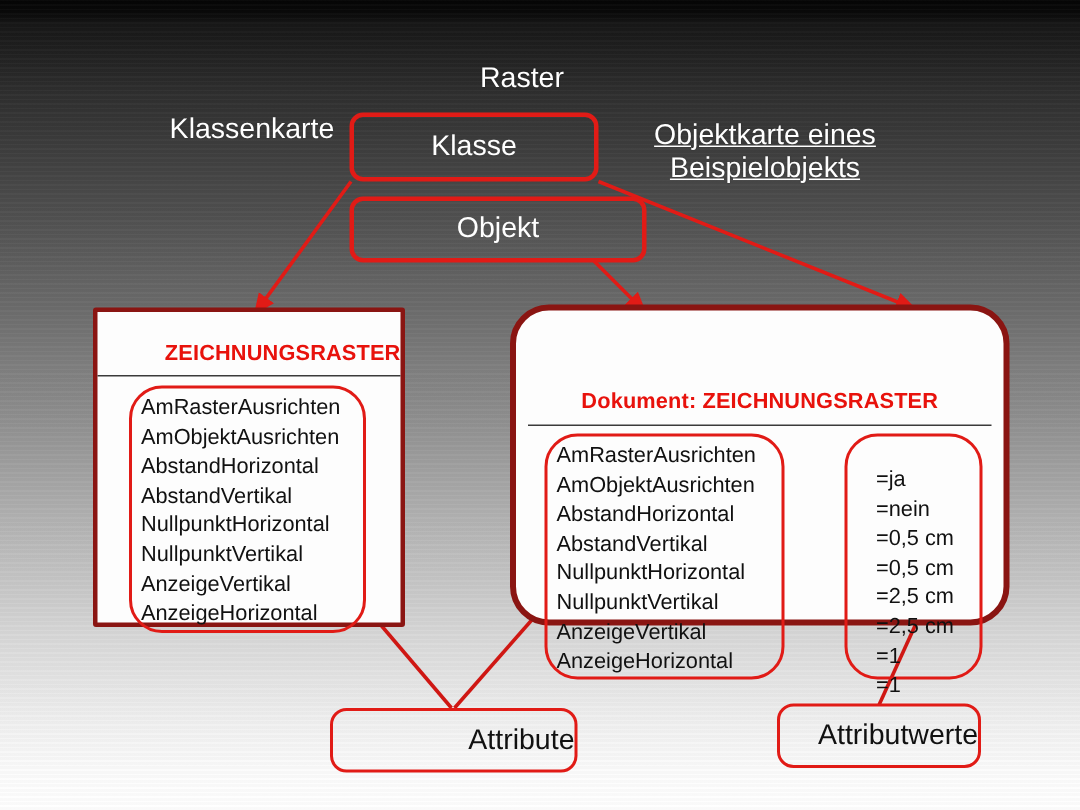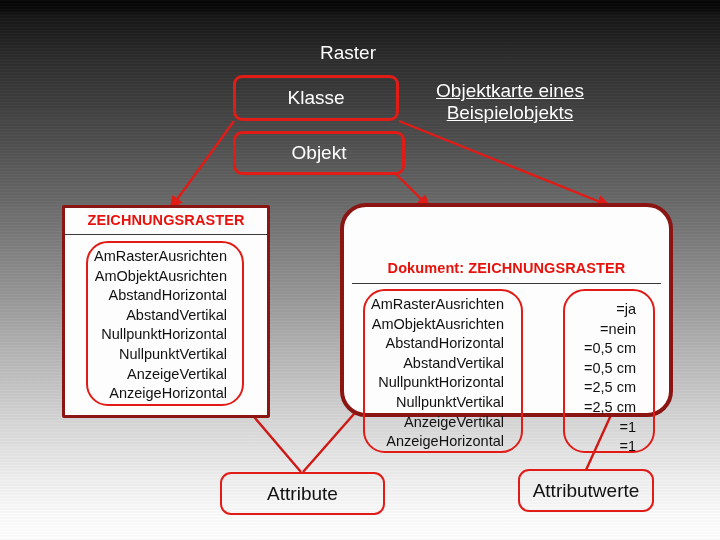--- a/index.html
+++ b/index.html
@@ -94,21 +94,21 @@
     border: 4px solid #8a1512;
     border-radius: 26px;
   }
   .card-title {
     color: #e8120c;
     font-weight: bold;
     font-size: 14.5px;
     text-align: center;
     letter-spacing: .1px;
   }
-  #class-card .card-title { padding: 4px 0 6px; }
+  #class-card .card-title { padding: 20px 0 6px; text-align: right; }
   #object-card .card-title { padding: 10px 0 7px; font-size: 14.5px; margin-top: 43px; }
   .card-divider {
     height: 0;
     border-top: 1.5px solid #3a3a3a;
   }
   #class-card .card-divider { margin: 0; }
   #object-card .card-divider { margin: 0 8px; }
 
   .card-body { position: relative; }
 
@@ -118,32 +118,32 @@
     border: 2.2px solid #e11b16;
     border-radius: 22px;
     box-sizing: border-box;
   }
   .attr-list {
     position: absolute;
     font-size: 14.5px;
     line-height: 19.6px;
     color: #111111;
   }
-  .attr-list div { white-space: nowrap; text-align: right; }
+  .attr-list div { white-space: nowrap; }
 
   
   .callout {
     border: 2.4px solid #e11b16;
     border-radius: 11px;
     background: transparent;
     color: #111111;
     font-size: 19px;
     display: flex;
     align-items: center;
-    justify-content: center;
+    justify-content: flex-end;
   }
 </style>
 </head>
 <body>
 
 <div id="slide">
 
   <div id="bg"></div>
   <div id="bg-noise"></div>
 
@@ -162,29 +162,30 @@
 
     <line x1="238" y1="398" x2="301" y2="472" stroke="#cf1713" stroke-width="2.4"></line>
 
     <line x1="368" y1="398" x2="303" y2="472" stroke="#cf1713" stroke-width="2.4"></line>
 
     <line x1="616" y1="404" x2="586" y2="470" stroke="#cf1713" stroke-width="2.4"></line>
   </svg>
 
   <div class="node caption" style="left:283px; top:42px; width:130px;">Raster</div>
 
+  <div class="node caption" style="left:98px; top:76px; width:140px;">Klassenkarte</div>
 
   <div class="node caption" style="left:410px; top:80px; width:200px;text-decoration:underline;">Objektkarte eines
 Beispielobjekts</div>
 
   <div class="node topbox" style="left:233px; top:75px; width:166px; height:46px;">
     <span>Klasse</span>
   </div>
 
-  <div class="node topbox" style="left:233px; top:131px; width:172px; height:44px;text-align:center;">
+  <div class="node topbox" style="left:233px; top:131px; width:198px; height:44px;text-align:center;">
     <span>Objekt</span>
   </div>
 
   <div class="node card" id="class-card" style="left:62px; top:205px; width:208px; height:213px;">
     <div class="card-title">ZEICHNUNGSRASTER</div>
     <div class="card-divider"></div>
     <div class="card-body" style="height:178px;">
       <div class="attr-group" style="left:21px; top:6px; width:158px; height:165px;"></div>
       <div class="attr-list" id="class-attr-list" style="left:29px; top:12px;">
           <div>AmRasterAusrichten</div>
@@ -209,21 +210,21 @@
           <div>AmObjektAusrichten</div>
           <div>AbstandHorizontal</div>
           <div>AbstandVertikal</div>
           <div>NullpunktHorizontal</div>
           <div>NullpunktVertikal</div>
           <div>AnzeigeVertikal</div>
           <div>AnzeigeHorizontal</div>
         </div>
 
       <div class="attr-group" style="left:219px; top:5px; width:92px; height:164px;"></div>
-      <div class="attr-list" id="object-value-list" style="left:240px; top:16px;">
+      <div class="attr-list" id="object-value-list" style="left:240px; top:27px;">
           <div>=ja</div>
           <div>=nein</div>
           <div>=0,5 cm</div>
           <div>=0,5 cm</div>
           <div>=2,5 cm</div>
           <div>=2,5 cm</div>
           <div>=1</div>
           <div>=1</div>
         </div>
     </div>

